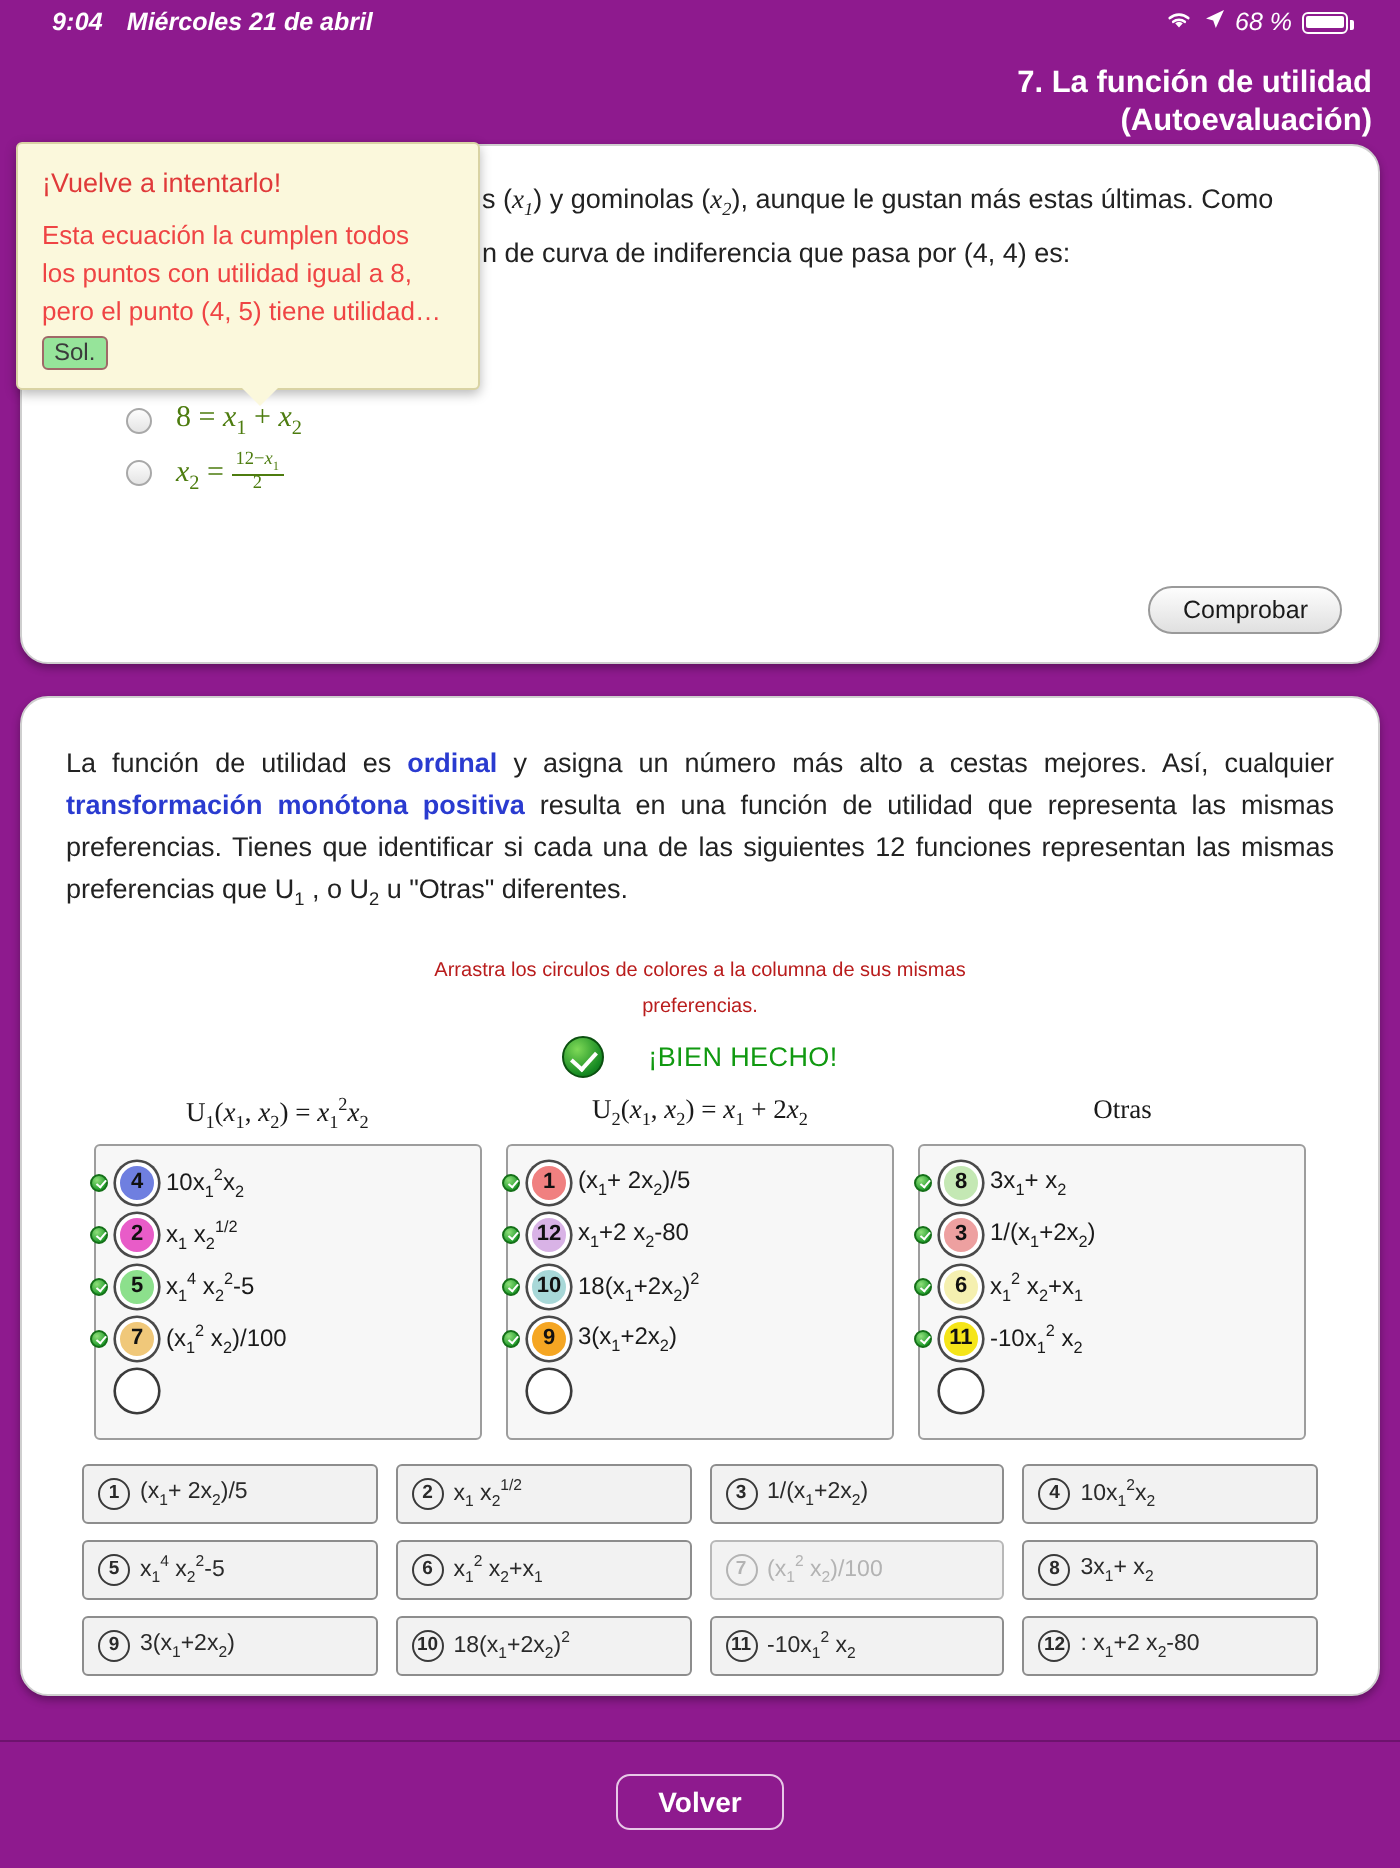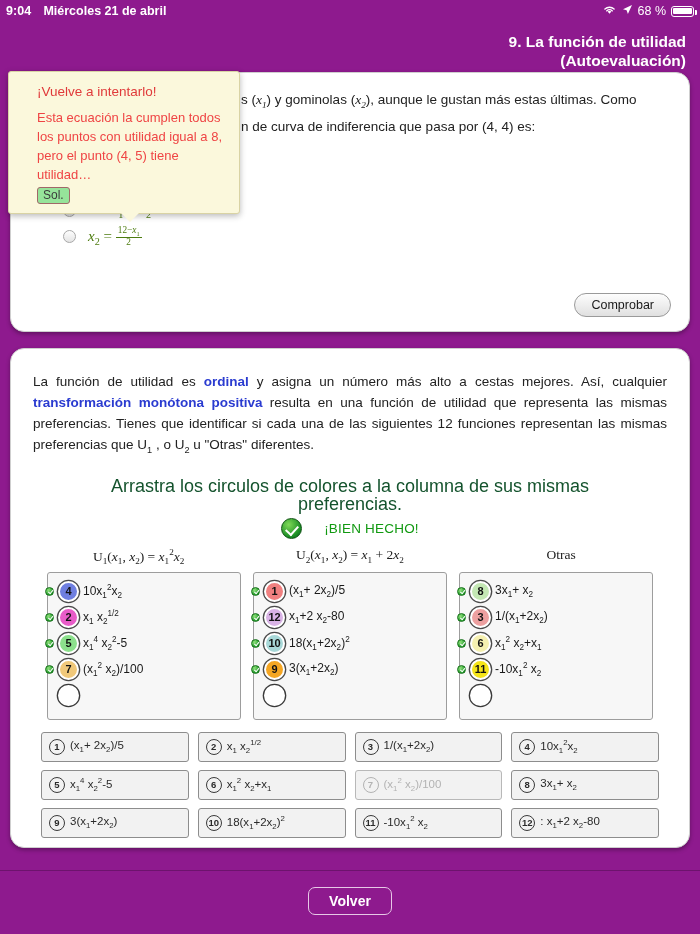--- a/index.html
+++ b/index.html
@@ -12,23 +12,24 @@
     overflow: hidden;
     position: relative;
   }
 
   
   .statusbar {
     height: 22px;
     background: #8E1A8E;
     display: flex;
     align-items: center;
-    padding: 0 6px;
+    padding: 0 26px;
     color: #ffffff;
     font-size: 12.5px;
+    font-style: italic;
   }
   .sb-time { font-weight: 600; letter-spacing: 0.1px; }
   .sb-date { margin-left: 12px; font-weight: 600; }
   .sb-right { margin-left: auto; display: flex; align-items: center; gap: 5px; }
   .sb-pct { font-size: 12.5px; font-weight: 500; }
   .battery {
     width: 23px; height: 11px;
     border: 1.3px solid #fff; border-radius: 3px;
     position: relative;
     display: inline-block;
@@ -144,22 +145,22 @@
     font-size: 13.5px;
     line-height: 21px;
     color: #222;
     text-align: justify;
   }
   .hl { color: #2a3bd0; font-weight: bold; }
 
   .dnd-instr {
     margin-top: 16px;
     text-align: center;
-    font-size: 18px;
-    color: #14532d;
+    font-size: 10px;
+    color: #b91c1c;
     line-height: 18px;
   }
 
   .feedback-row {
     display: flex;
     justify-content: center;
     align-items: center;
     gap: 22px;
     margin-top: 4px;
     height: 24px;
@@ -302,21 +303,21 @@
   
   .tooltip {
     position: absolute;
     left: 8px;
     top: 71px;
     width: 232px;
     background: #fbf8dc;
     border: 1px solid #d9d3a4;
     border-radius: 3px;
     box-shadow: 0 2px 6px rgba(0,0,0,0.28);
-    padding: 12px 12px 9px 28px;
+    padding: 12px 12px 9px 12px;
     z-index: 50;
   }
   .tooltip::after {
     content: "";
     position: absolute;
     left: 112px; bottom: -9px;
     border-left: 9px solid transparent;
     border-right: 9px solid transparent;
     border-top: 9px solid #fbf8dc;
   }
@@ -358,21 +359,21 @@
         </svg>
     </span>
     <span class="sb-pct">68 %</span>
     <span class="battery">
         <span class="battery-fill"></span>
       </span>
   </span>
 </div>
 
 <div class="header">
-  <div class="header-line">9. La función de utilidad</div>
+  <div class="header-line">7. La función de utilidad</div>
   <div class="header-line">(Autoevaluación)</div>
 </div>
 
 <div class="content">
 
   <div class="card card-quiz">
 
     <div class="q-text">
       <div>
         <span style="display:inline-block;width:212px"></span>s (<span class="mathi">x<sub>1</sub></span>) y gominolas (<span class="mathi">x<sub>2</sub></span>), aunque le gustan más estas últimas. Como

